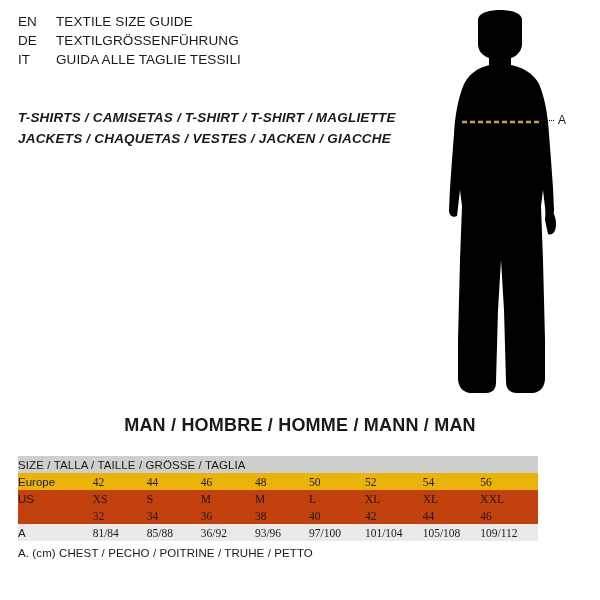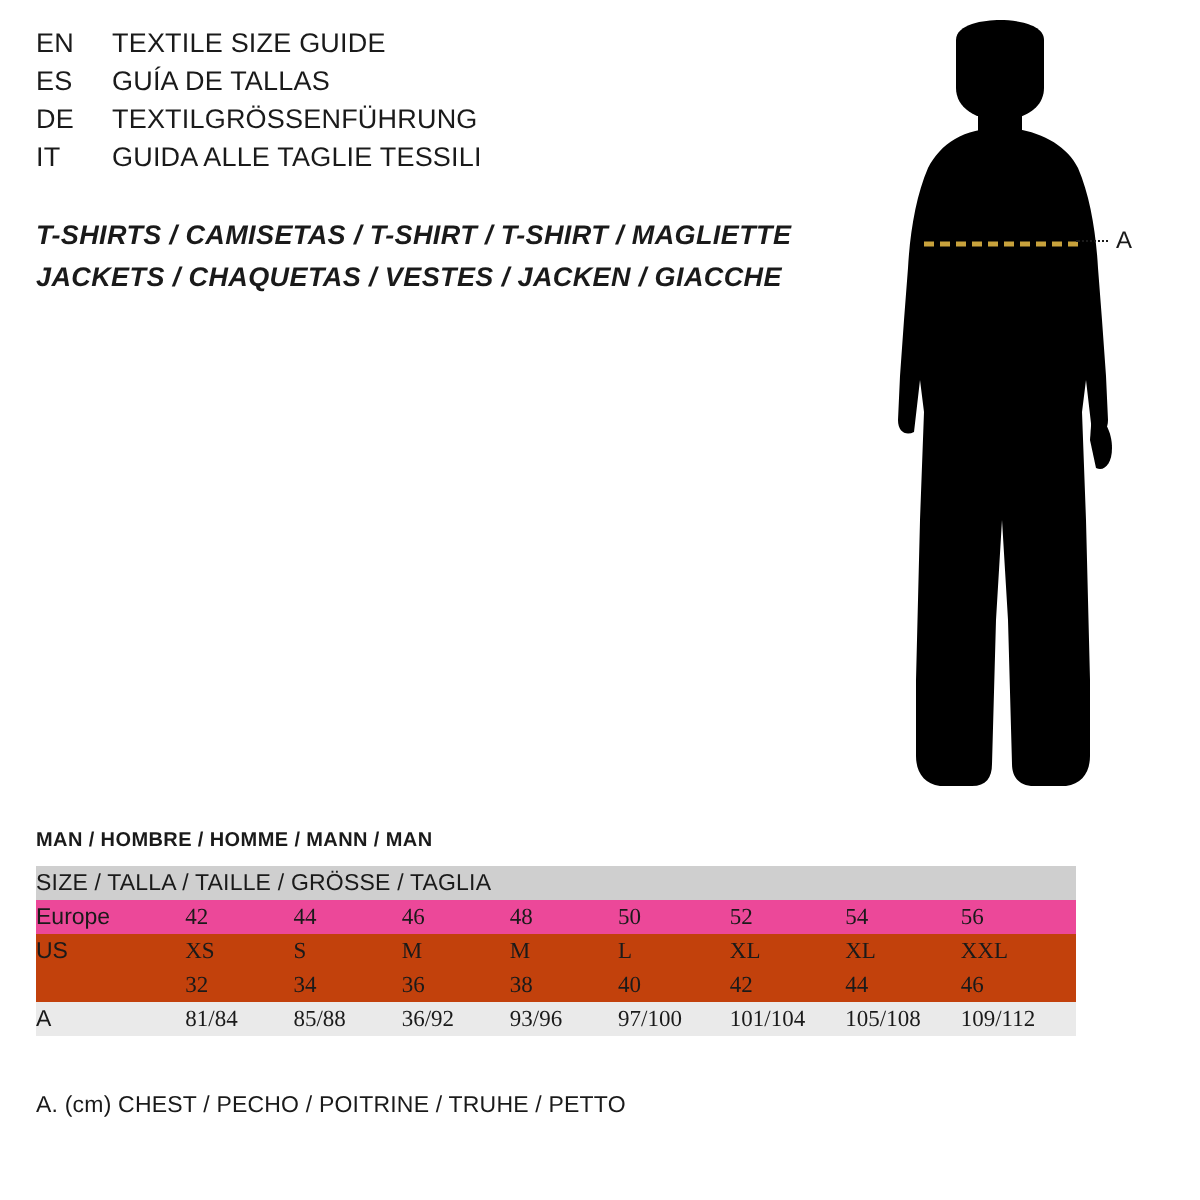--- a/index.html
+++ b/index.html
@@ -88,44 +88,45 @@
   }
 
   
   .table-wrap {
     position: absolute;
     left: 18px;
     top: 415px;
     width: 564px;
   }
   .man-title {
-    font-size: 10px;
+    font-size: 18px;
     font-weight: bold;
     letter-spacing: 0.2px;
-    margin-bottom: 7px;
-    color: #1a1a1a;
+    margin-bottom: 20px;
+    color: #1a1a1a;
+    text-align: center;
   }
   table.size-table {
     border-collapse: collapse;
     width: 520px;
     font-size: 11.5px;
     color: #1a1a1a;
   }
   table.size-table td {
     height: 17px;
     padding: 1px 0 1px 0;
     vertical-align: middle;
     font-size: 11.5px;
   }
   tr.head-row td {
     background: #cfcfcf;
     font-weight: normal;
     letter-spacing: 0.1px;
   }
-  tr.r-light td { background: #ec4899; margin-top: 16px; }
+  tr.r-light td { background: #eab308; margin-top: 16px; }
   tr.r-dark td  { background: #c2410c; }
   tr.r-last td  { background: #eaeaea; }
 
   td.label-col { width: 92px; padding-left: 2px; }
   td.val-col   { width: 67px; text-align: left; font-family: Liberation Serif, serif; }
 
   .footnote {
     position: absolute;
     left: 18px;
     top: 547px;
@@ -136,24 +137,20 @@
 </style>
 </head>
 <body>
 
 <div class="page">
 
   <div class="lang-block">
     <div class="lang-row">
       <span class="lang-code">EN</span>
       <span class="lang-text">TEXTILE SIZE GUIDE</span>
-    </div>
-    <div class="lang-row">
-      <span class="lang-code">ES</span>
-      <span class="lang-text">GUÍA DE TALLAS</span>
     </div>
     <div class="lang-row">
       <span class="lang-code">DE</span>
       <span class="lang-text">TEXTILGRÖSSENFÜHRUNG</span>
     </div>
     <div class="lang-row">
       <span class="lang-code">IT</span>
       <span class="lang-text">GUIDA ALLE TAGLIE TESSILI</span>
     </div>
   </div>

